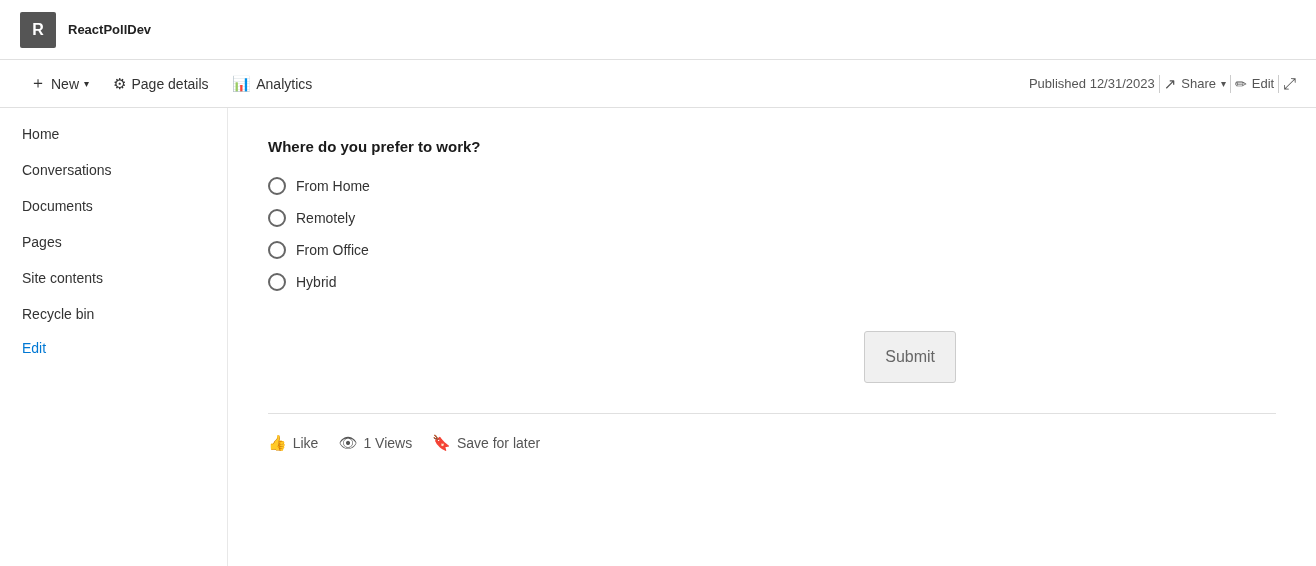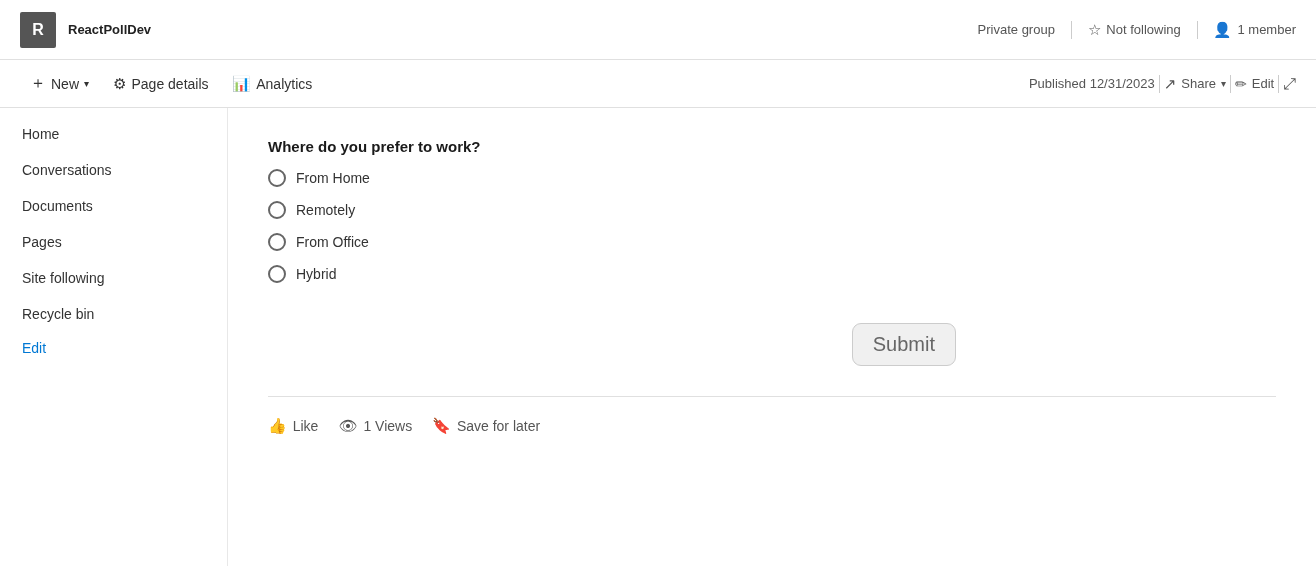--- a/index.html
+++ b/index.html
@@ -132,21 +132,21 @@
       flex: 1;
       overflow-y: auto;
       padding: 30px 40px;
       background: #fff;
     }
 
     .poll-question {
       font-size: 15px;
       font-weight: 700;
       color: #1a1a1a;
-      margin-bottom: 14px;
+      margin-bottom: 22px;
     }
 
     .poll-options {
       display: flex;
       flex-direction: column;
       gap: 14px;
       margin-bottom: 40px;
     }
 
     .poll-option {
@@ -168,25 +168,25 @@
     }
 
     .submit-area {
       display: flex;
       justify-content: flex-end;
       padding-right: 320px;
       margin-bottom: 30px;
     }
 
     .submit-btn {
-      padding: 9px 20px;
+      padding: 16px 20px;
       background: #f0f0f0;
       border: 1px solid #ccc;
-      border-radius: 9px;
-      font-size: 20px;
+      border-radius: 3px;
+      font-size: 16px;
       color: #666;
       cursor: pointer;
     }
 
     .divider-h {
       border: none;
       border-top: 1px solid #e0e0e0;
       margin: 10px 0 20px 0;
     }
 
@@ -205,35 +205,20 @@
     }
   </style>
 </head>
 <body>
 
 <div class="header">
   <div class="header-avatar">
     <span>R</span>
   </div>
   <div class="header-title">ReactPollDev</div>
-  <div class="header-right">
-    <div class="header-right-item">
-      <span>Private group</span>
-    </div>
-    <div class="separator-v"></div>
-    <div class="header-right-item">
-      <span style="font-size:15px;">☆</span>
-      <span>Not following</span>
-    </div>
-    <div class="separator-v"></div>
-    <div class="header-right-item">
-      <span style="font-size:15px;">👤</span>
-      <span>1 member</span>
-    </div>
-  </div>
 </div>
 
 <div class="toolbar">
   <button class="toolbar-btn">
     <span style="font-size:16px;">＋</span>
     <span>New</span>
     <span style="font-size:10px;">▾</span>
   </button>
   <button class="toolbar-btn">
     <span style="font-size:15px;">⚙</span>
@@ -271,21 +256,21 @@
     <a class="sidebar-item">
       <span>Conversations</span>
     </a>
     <a class="sidebar-item">
       <span>Documents</span>
     </a>
     <a class="sidebar-item">
       <span>Pages</span>
     </a>
     <a class="sidebar-item">
-      <span>Site following</span>
+      <span>Site contents</span>
     </a>
     <a class="sidebar-item">
       <span>Recycle bin</span>
     </a>
     <a class="sidebar-item edit-link">
       <span>Edit</span>
     </a>
   </nav>
 
   <main class="main-content">

